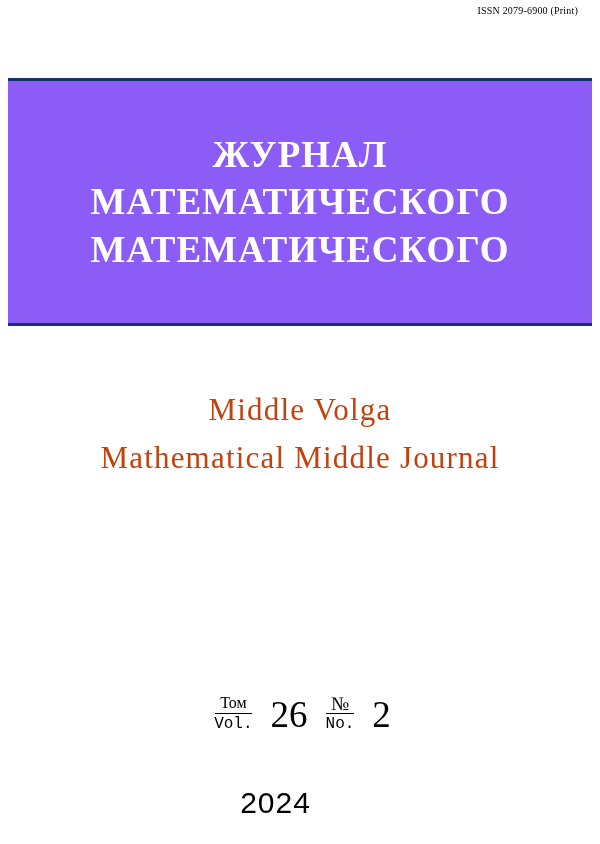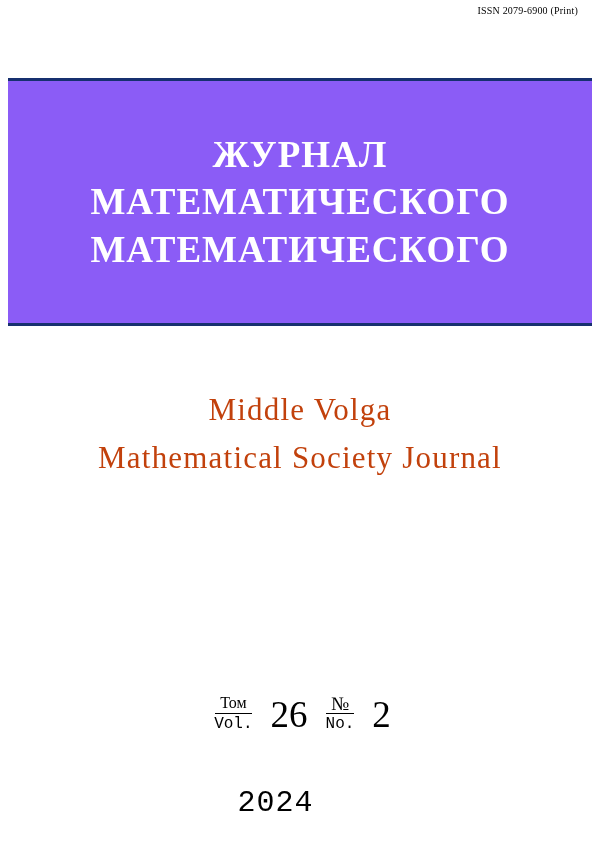--- a/index.html
+++ b/index.html
@@ -123,21 +123,21 @@
     top: 1px;
   }
 
   
   .year {
     position: absolute;
     top: 786px;
     left: 0;
     width: 551px;
     text-align: center;
-    font-family: Liberation Mono, monospace;
+    font-family: Liberation Sans, sans-serif;
     font-size: 30px;
     letter-spacing: 1px;
   }
 </style>
 </head>
 <body>
 
 <div class="page">
 
   <div class="issn-block">
@@ -145,21 +145,21 @@
   </div>
 
   <div class="banner">
     <div class="banner-line">ЖУРНАЛ</div>
     <div class="banner-line">МАТЕМАТИЧЕСКОГО</div>
     <div class="banner-line">МАТЕМАТИЧЕСКОГО</div>
   </div>
 
   <div class="subtitle">
     <div class="subtitle-line">Middle Volga</div>
-    <div class="subtitle-line">Mathematical Society Journal</div>
+    <div class="subtitle-line">Mathematical Middle Journal</div>
   </div>
 
   <div class="volume-row">
     <div class="stacked">
       <span class="top">Том</span>
       <span class="bottom">Vol.</span>
     </div>
     <div class="big-num">26</div>
     <div class="stacked sym">
       <span class="top">№</span>

